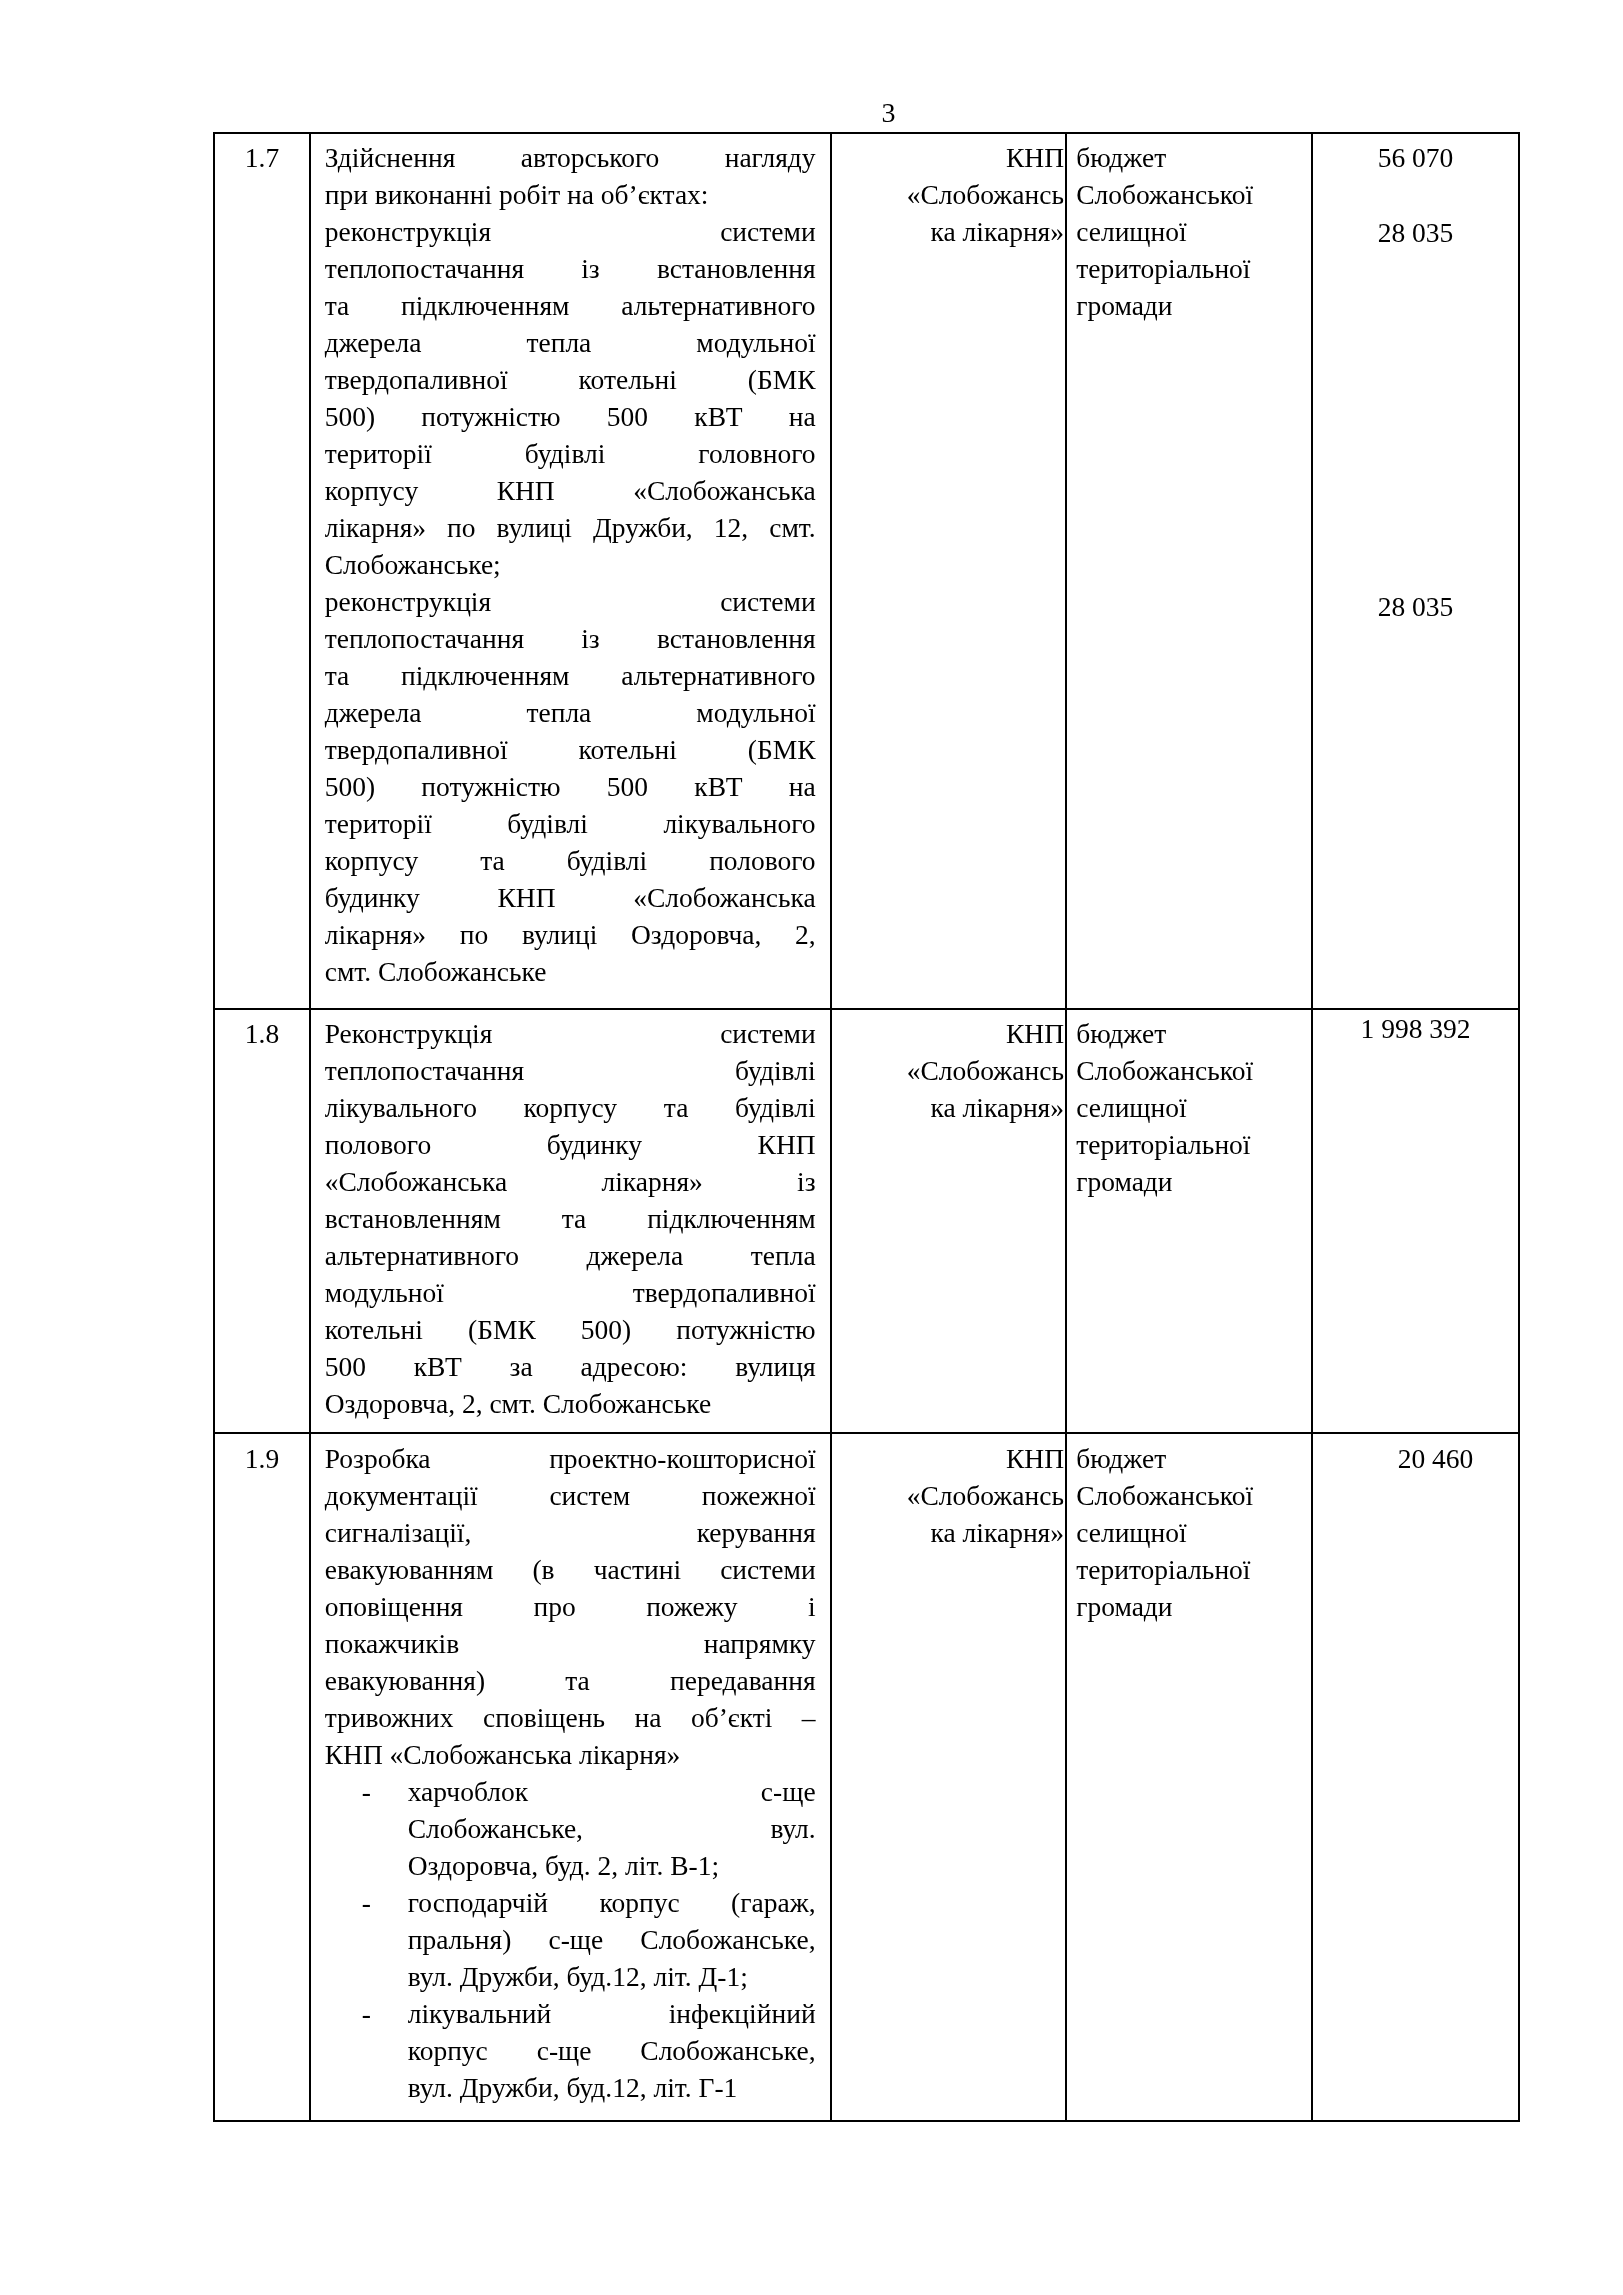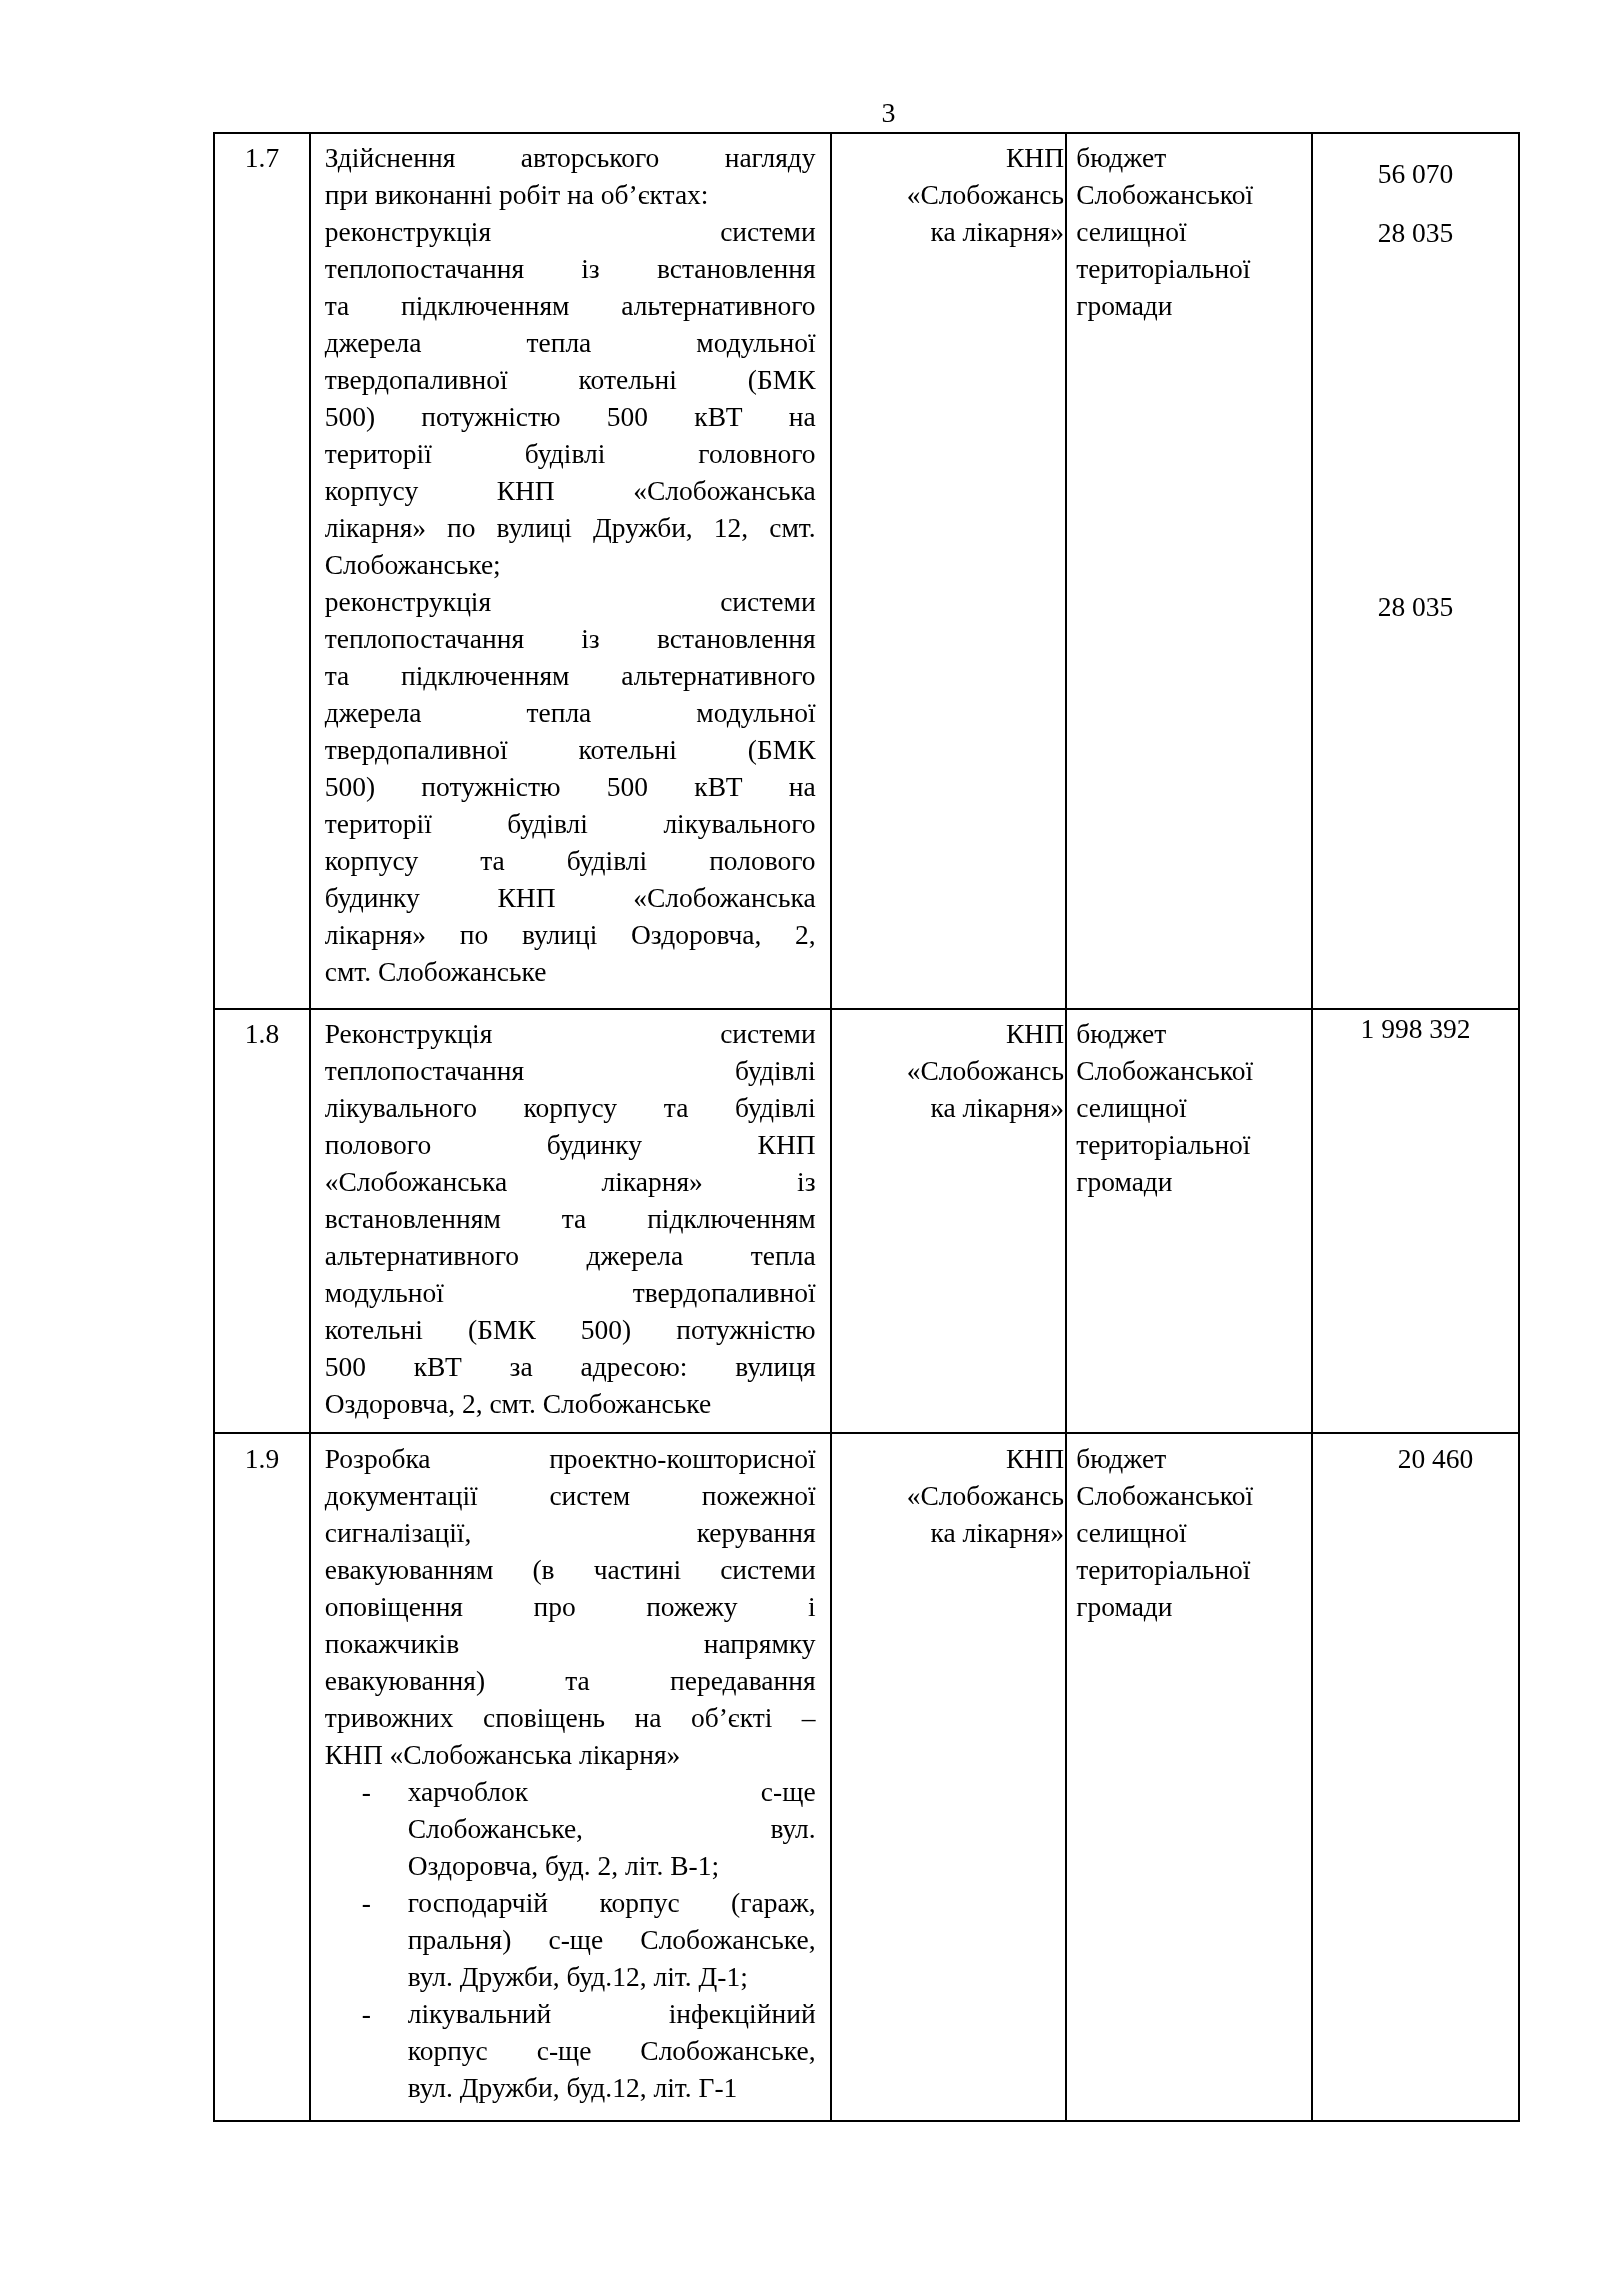--- a/index.html
+++ b/index.html
@@ -90,21 +90,21 @@
             <div class="ln">ка лікарня»</div>
           </td>
           <td class="cell-fund">
             <div class="ln">бюджет</div>
             <div class="ln">Слобожанської</div>
             <div class="ln">селищної</div>
             <div class="ln">територіальної</div>
             <div class="ln">громади</div>
           </td>
           <td class="cell-amt">
-            <div class="amt" style="top: 5.2px; margin-top: 16px;">56 070</div>
+            <div class="amt" style="top: 5.2px;">56 070</div>
             <div class="amt" style="top: 80px;">28 035</div>
             <div class="amt" style="top: 454px;">28 035</div>
           </td>
         </tr>
         <tr class="r2">
           <td class="cell-num">
             <div class="ln">1.8</div>
           </td>
           <td class="cell-desc">
             <div class="ln j">Реконструкція системи</div>

